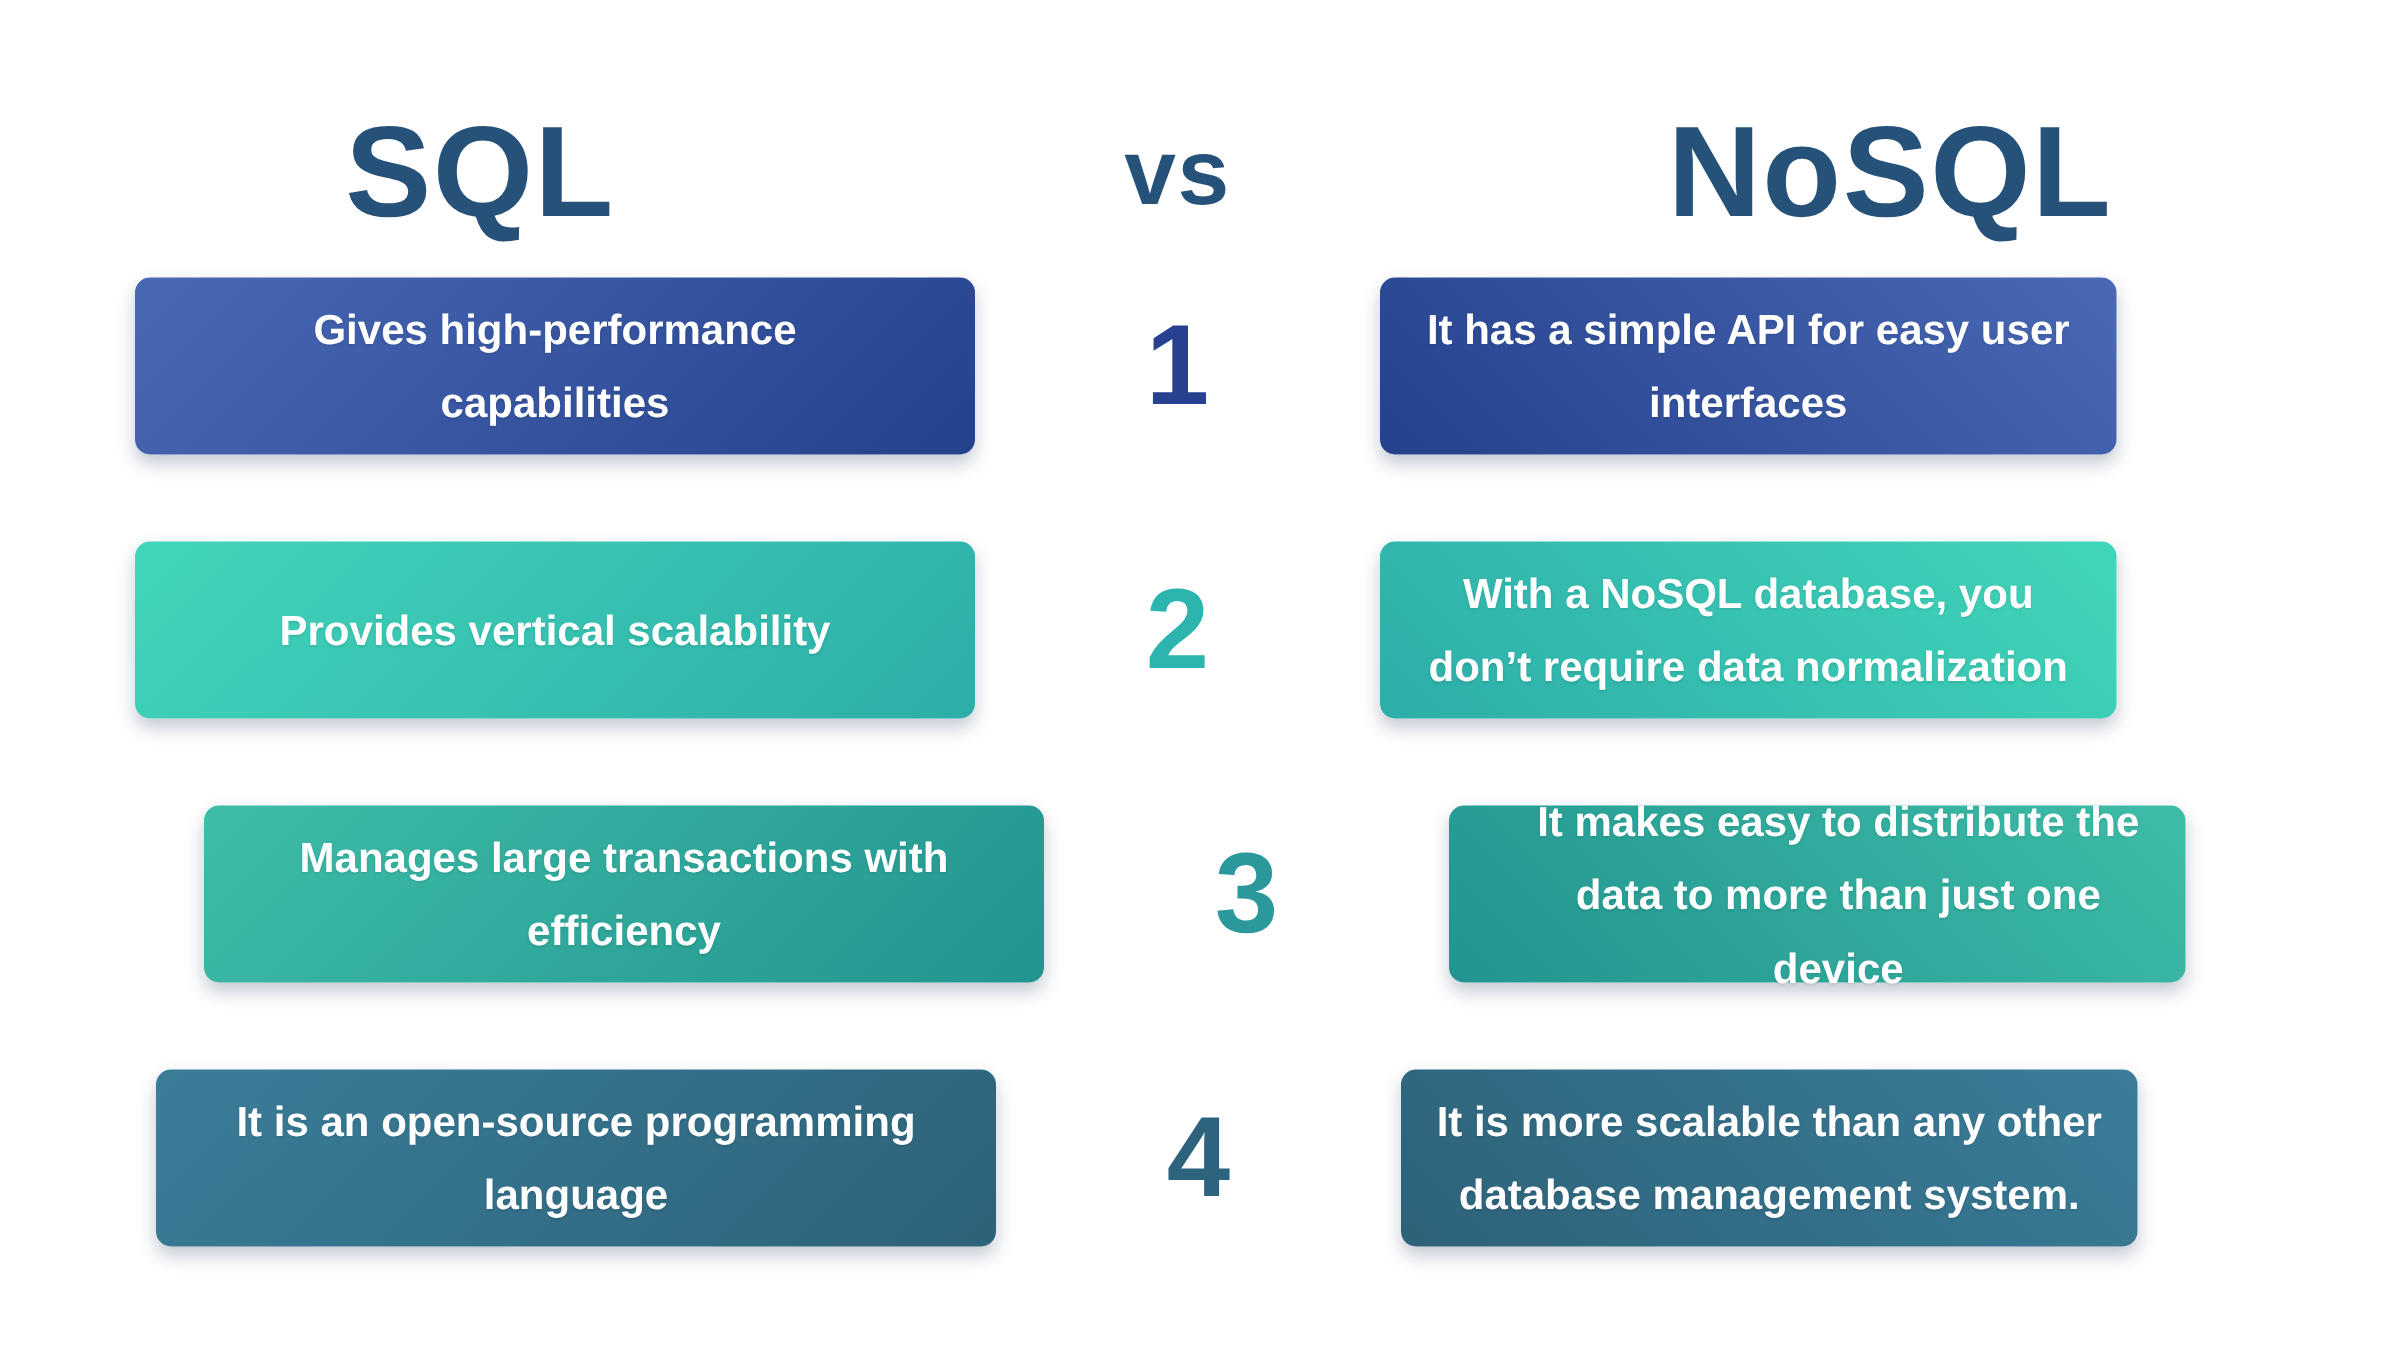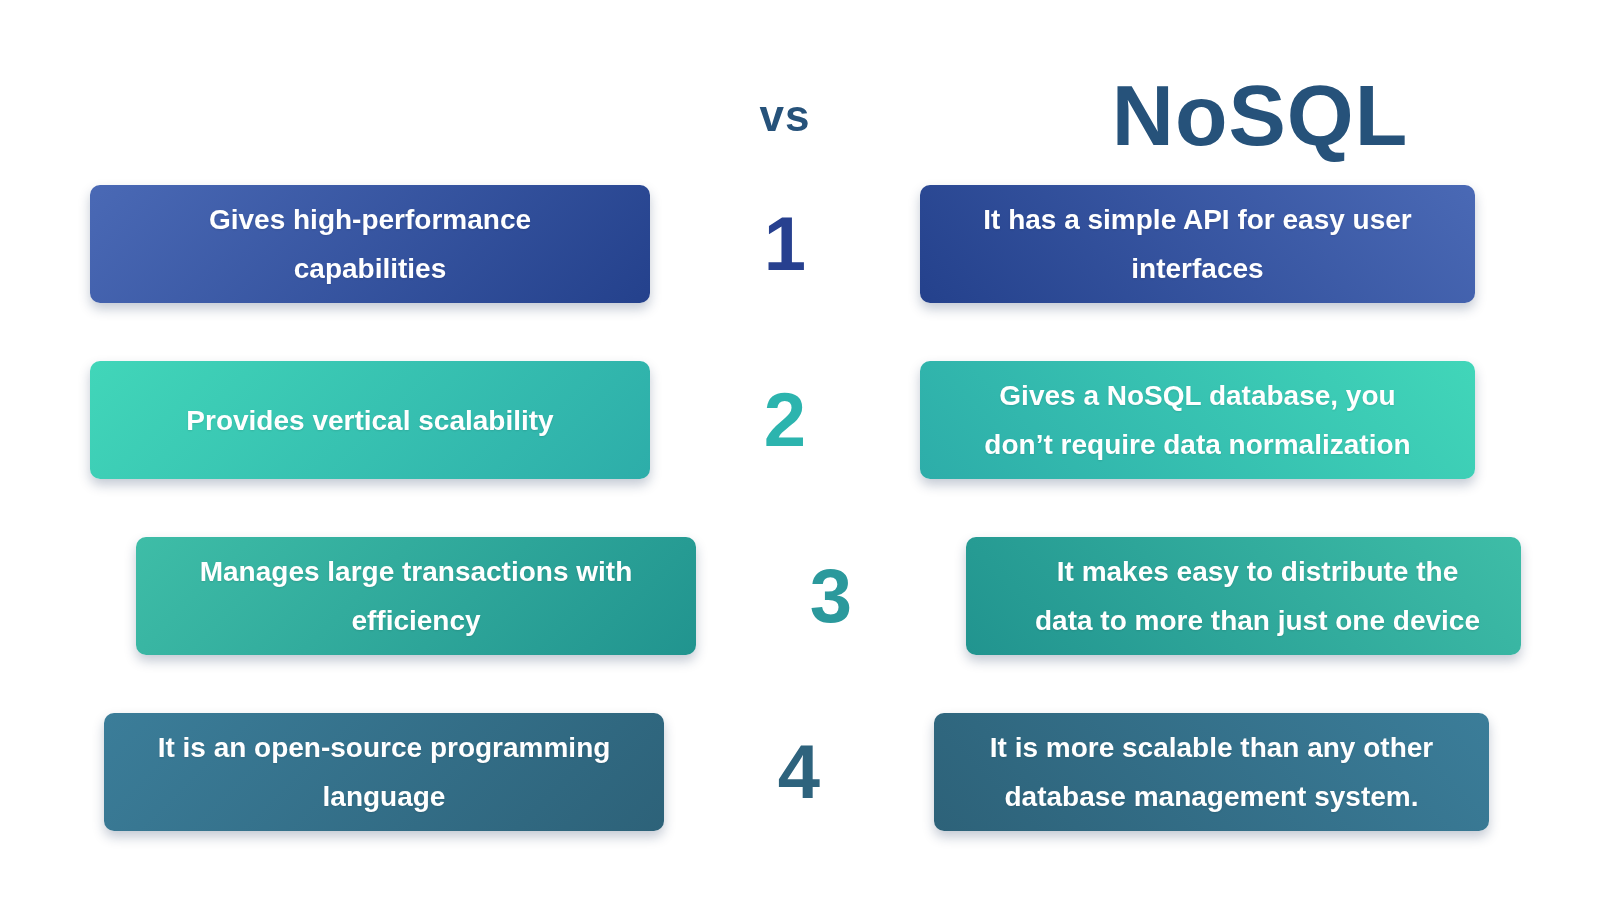--- a/index.html
+++ b/index.html
@@ -15,21 +15,21 @@
   .title-text {
     position: absolute;
     top: 58px;
     height: 115px;
     line-height: 115px;
     text-align: center;
     font-weight: bold;
     letter-spacing: 1px;
   }
   .title-main { font-size: 86px; }
-  .title-vs   { font-size: 44px; }
+  .title-vs   { font-size: 62px; }
   .t-sql   { left: 40px;  width: 560px; }
   .t-vs    { left: 715px; width: 140px; }
   .t-nosql { left: 980px; width: 560px; }
 
   .row { position: absolute; left: 0; width: 1600px; height: 118px; }
   .r0 { top: 185px; }
   .r1 { top: 361px; }
   .r2 { top: 537px; margin-left: 46px; }
   .r3 { top: 713px; margin-left: 14px; }
 
@@ -37,21 +37,21 @@
     position: absolute;
     top: 0;
     height: 118px;
     border-radius: 10px;
     display: flex;
     align-items: center;
     justify-content: center;
     box-shadow: 0 6px 12px rgba(20, 45, 85, 0.25);
   }
   .sql-box   { left: 90px;  width: 560px; }
-  .nosql-box { left: 920px; width: 555px; }
+  .nosql-box { left: 920px; width: 491px; }
 
   .box-text {
     color: #ffffff;
     font-size: 28px;
     font-weight: bold;
     text-align: center;
     line-height: 1.75;
     white-space: pre-line;
     padding: 0 12px;
     text-shadow: 0 1px 2px rgba(0,0,0,0.10);
@@ -66,20 +66,21 @@
     text-align: center;
     font-size: 76px;
     font-weight: bold;
   }
 </style>
 </head>
 <body>
 
 <div class="page">
 
+  <div class="title-text title-main t-sql" style="color: rgb(38, 82, 122);">SQL</div>
   <div class="title-text title-vs t-vs" style="color: rgb(38, 82, 122);">vs</div>
   <div class="title-text title-main t-nosql" style="color: rgb(38, 82, 122);">NoSQL</div>
 
   <div class="row r0">
     <div class="box sql-box" style="background: linear-gradient(135deg, rgb(74, 105, 181) 0%, rgb(36, 65, 140) 100%);">
       <span class="box-text">Gives high-performance
 capabilities</span>
     </div>
     <div class="num" style="color: rgb(39, 64, 143);">1</div>
     <div class="box nosql-box" style="background: linear-gradient(225deg, rgb(74, 105, 181) 0%, rgb(36, 65, 140) 100%);">
@@ -87,21 +88,21 @@
 interfaces</span>
     </div>
   </div>
 
   <div class="row r1">
     <div class="box sql-box" style="background: linear-gradient(135deg, rgb(65, 214, 185) 0%, rgb(45, 173, 169) 100%);">
       <span class="box-text">Provides vertical scalability</span>
     </div>
     <div class="num" style="color: rgb(44, 180, 174);">2</div>
     <div class="box nosql-box" style="background: linear-gradient(225deg, rgb(65, 214, 185) 0%, rgb(45, 173, 169) 100%);">
-      <span class="box-text">Gives a NoSQL database, you
+      <span class="box-text">With a NoSQL database, you
 don’t require data normalization</span>
     </div>
   </div>
 
   <div class="row r2">
     <div class="box sql-box" style="background: linear-gradient(135deg, rgb(62, 189, 167) 0%, rgb(33, 148, 143) 100%);">
       <span class="box-text">Manages large transactions with
 efficiency</span>
     </div>
     <div class="num" style="color: rgb(43, 153, 156);">3</div>

